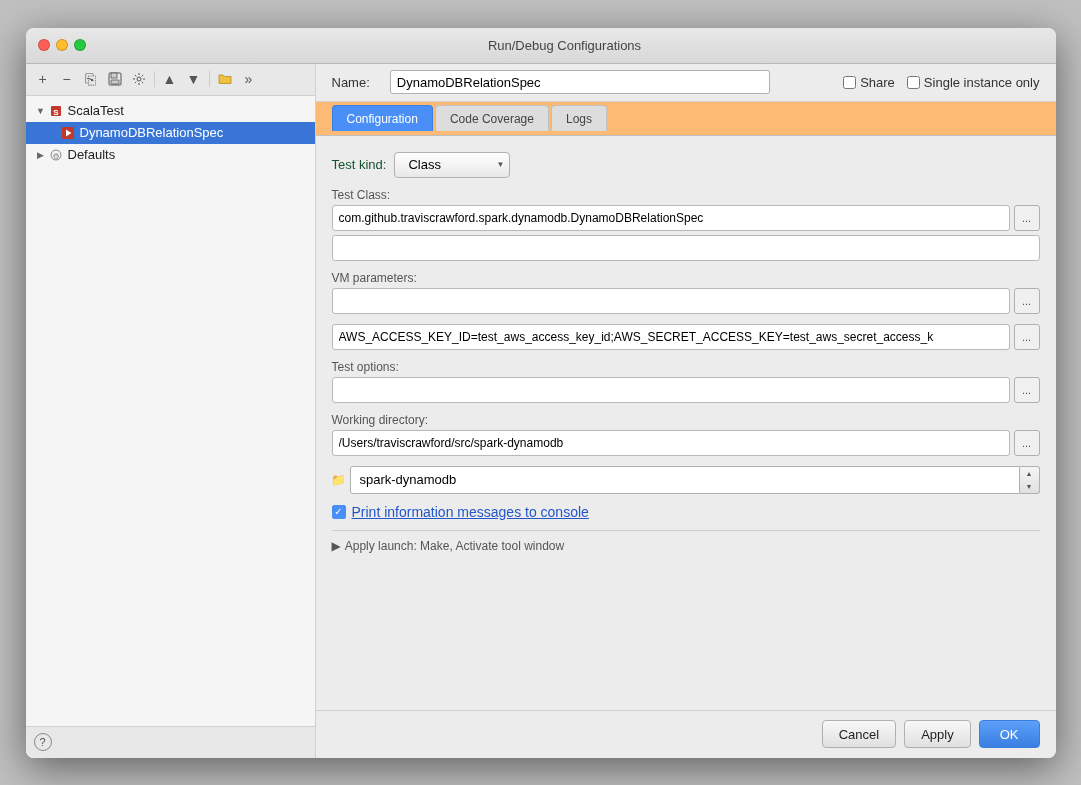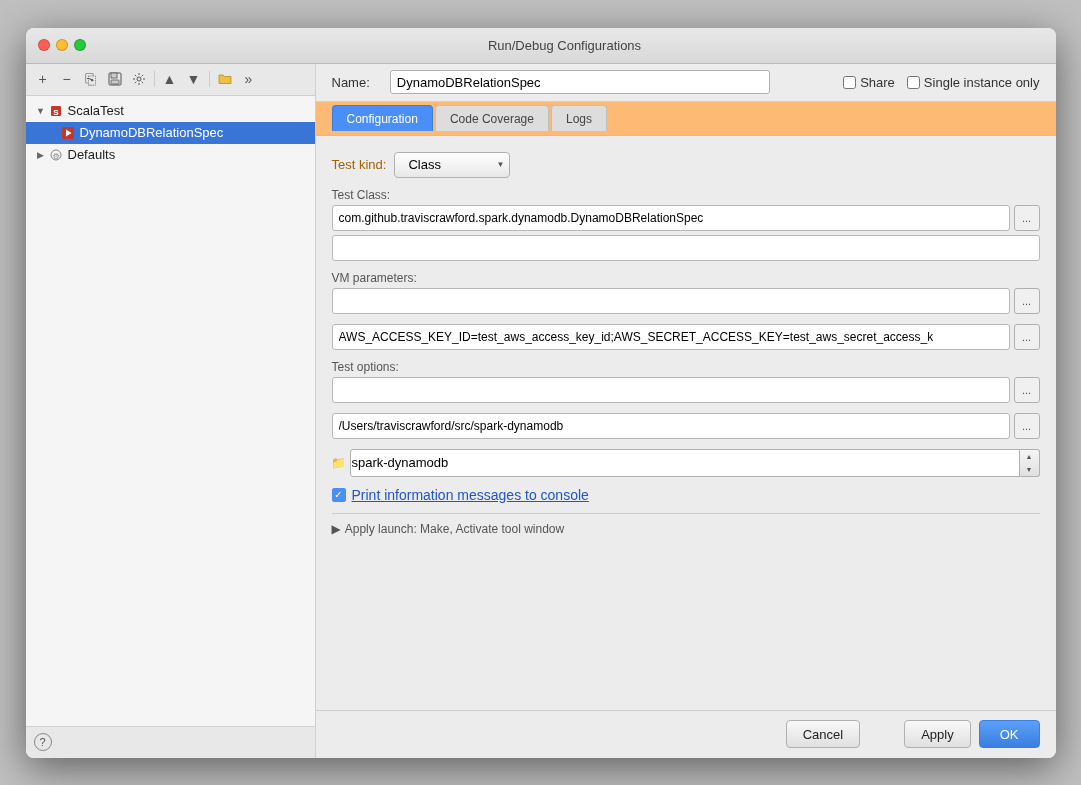--- a/index.html
+++ b/index.html
@@ -282,21 +282,21 @@
       flex-shrink: 0;
     }
     .select-row {
       display: flex;
       align-items: center;
       gap: 8px;
       margin-bottom: 10px;
     }
     .select-label {
       font-size: 13px;
-      color: #a16207;
+      color: #14532d;
     }
     .kind-select {
       height: 26px;
       border: 1px solid #b0b0b0;
       border-radius: 4px;
       background: linear-gradient(to bottom, #ffffff, #e8e8e8);
       padding: 0 20px 0 13px;
       font-size: 13px;
       appearance: none;
       -webkit-appearance: none;
@@ -322,21 +322,21 @@
       display: flex;
       align-items: center;
       gap: 0;
       flex: 1;
     }
     .module-input {
       flex: 1;
       height: 28px;
       border: 1px solid #b0b0b0;
       border-radius: 3px 0 0 3px;
-      padding: 0 0;
+      padding: 0 8px;
       font-size: 13px;
       background: white;
       outline: none;
     }
     .module-spinner {
       width: 20px;
       height: 28px;
       border: 1px solid #b0b0b0;
       border-left: none;
       border-radius: 0 3px 3px 0;
@@ -425,21 +425,20 @@
     }
     .btn-apply {
       height: 28px;
       padding: 0 16px;
       border: 1px solid #b0b0b0;
       border-radius: 4px;
       background: linear-gradient(to bottom, #f8f8f8, #e0e0e0);
       font-size: 13px;
       cursor: pointer;
       color: #222;
-      margin-left: 36px;
     }
     .btn-ok {
       height: 28px;
       padding: 0 20px;
       border: 1px solid #3a7ee0;
       border-radius: 4px;
       background: linear-gradient(to bottom, #5ca0fa, #3a7ee0);
       font-size: 13px;
       cursor: pointer;
       color: white;
@@ -602,20 +601,21 @@
 
         <div class="form-row">
           <div class="form-label">Test options:</div>
           <div class="form-input-row">
             <input class="form-input" type="text" value="" style="">
             <button class="btn-dots">...</button>
           </div>
         </div>
 
         <div class="form-row">
+          <div class="form-label">Working directory:</div>
           <div class="form-input-row">
             <input class="form-input" type="text" value="/Users/traviscrawford/src/spark-dynamodb" style="">
             <button class="btn-dots">...</button>
           </div>
         </div>
 
         <div class="form-row">
           <div class="module-row">
             <span class="module-folder-icon">📁</span>
             <div class="module-select-wrapper">

